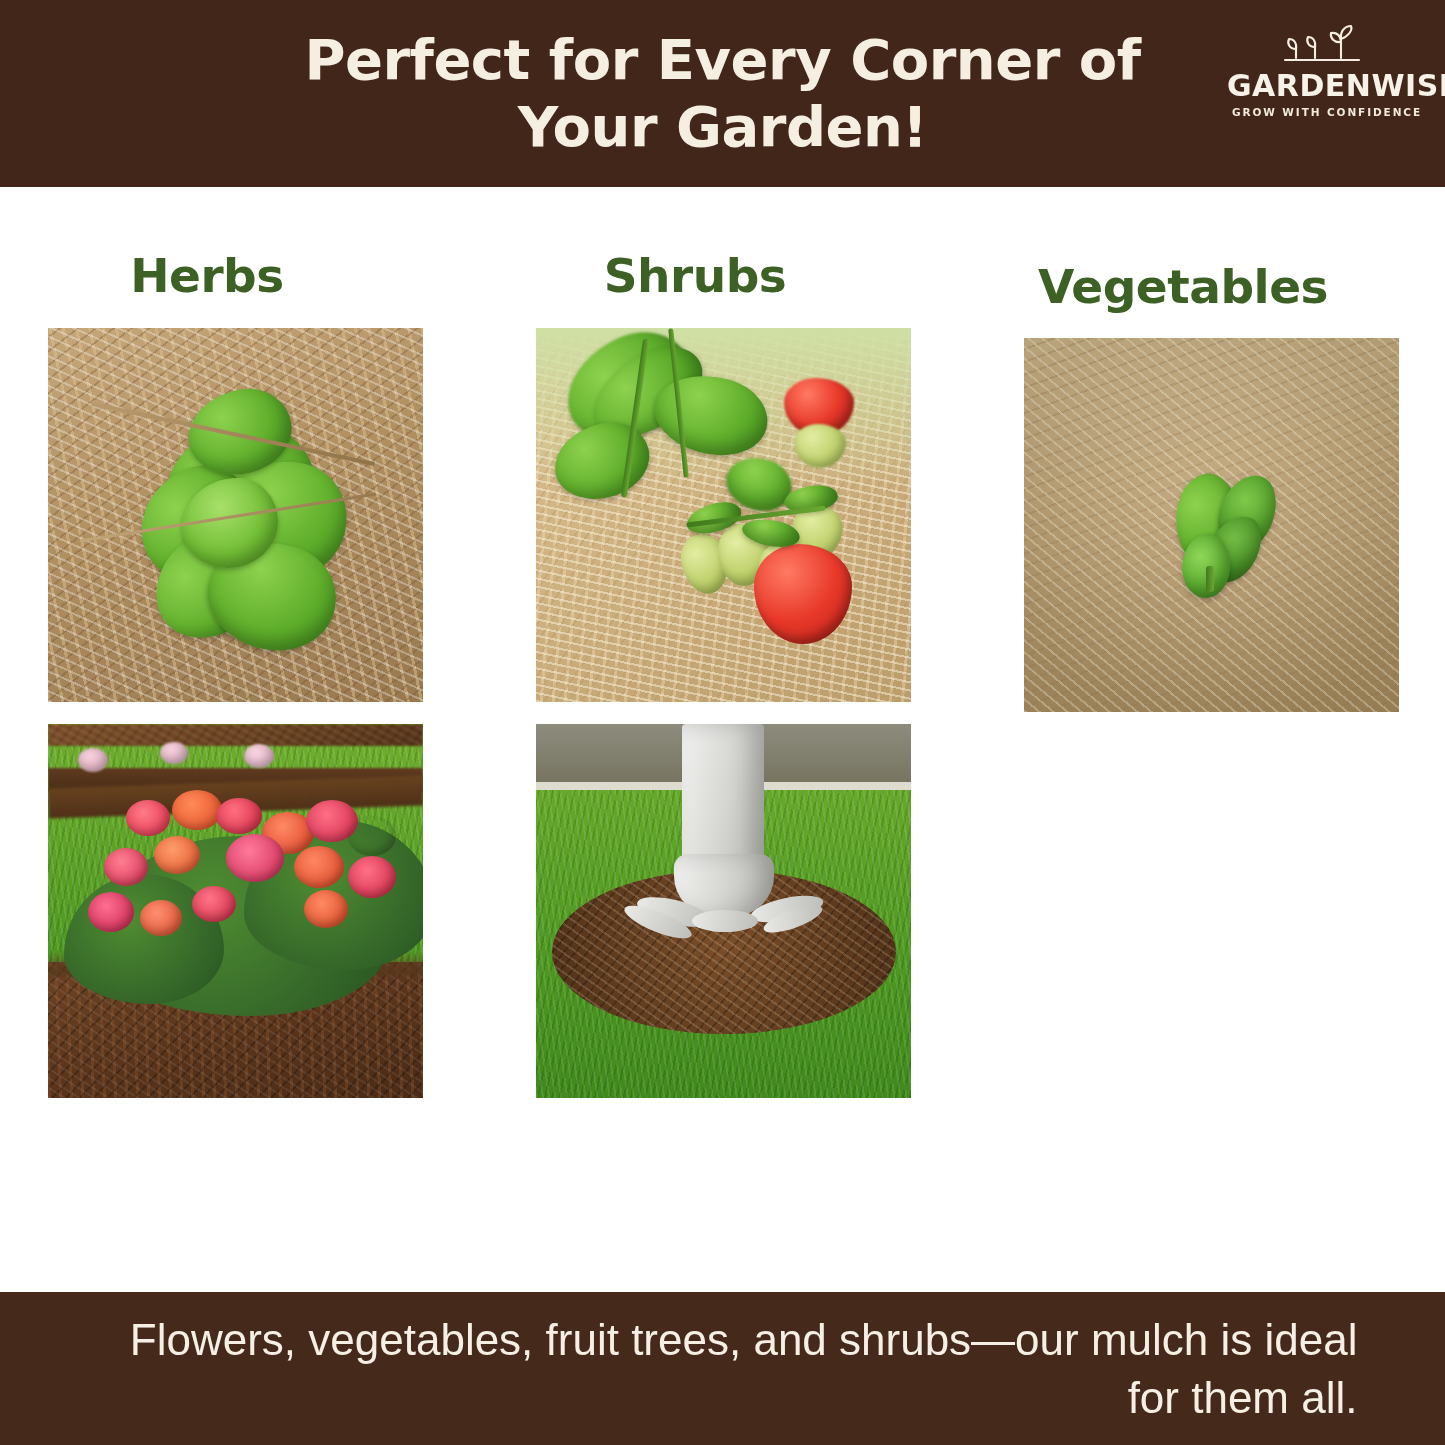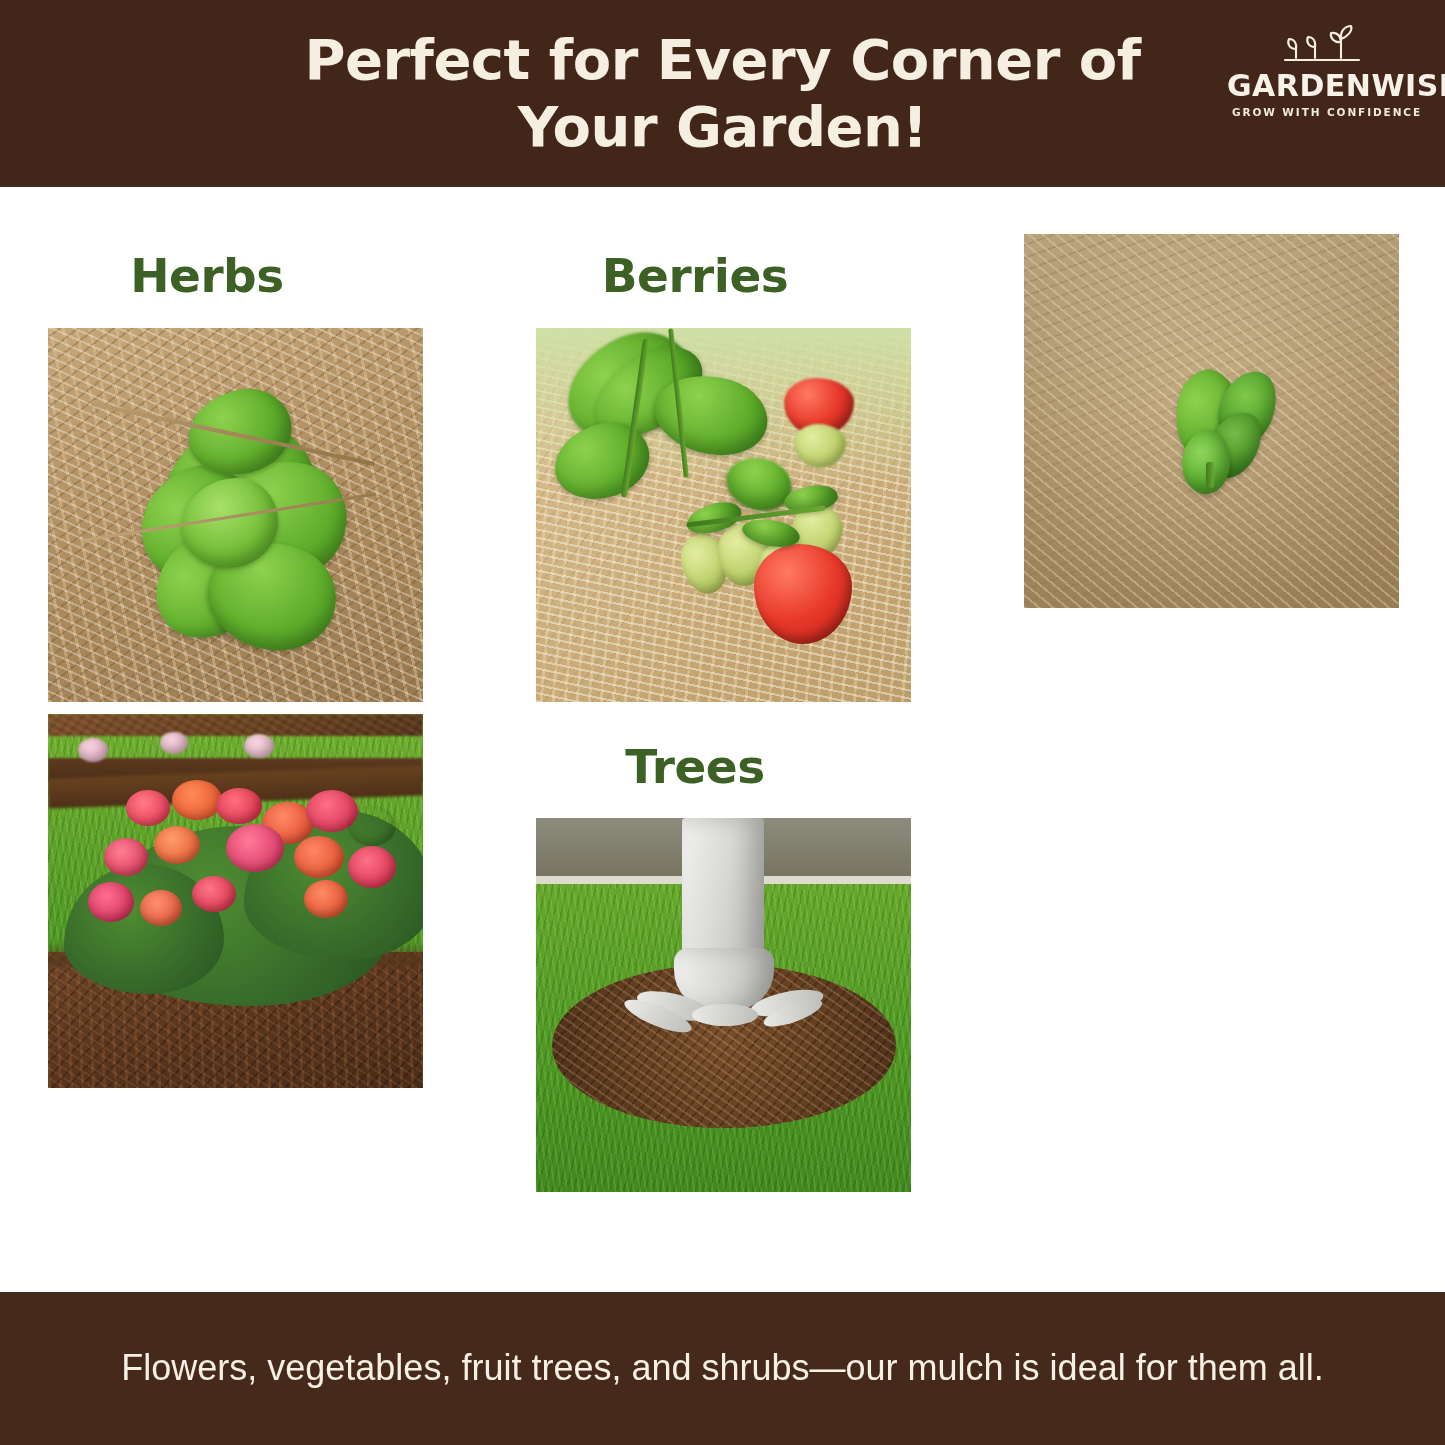--- a/index.html
+++ b/index.html
@@ -243,25 +243,25 @@
     width: 1445px;
     height: 153px;
     background: #452a1c;
     display: flex;
     align-items: center;
     justify-content: center;
   }
   .footer-text {
     width: 1270px;
     margin: 8px;
-    text-align: center;
+    text-align: right;
     color: #f6f0e4;
     font-family: "Liberation Sans", sans-serif;
     font-weight: 400;
-    font-size: 36px;
+    font-size: 44px;
     line-height: 1.3;
   }
 </style>
 </head>
 <body>
 
 <div class="header-bar">
   <h1 class="header-title">Perfect for Every Corner of
 Your Garden!</h1>
 </div>
@@ -295,21 +295,21 @@
       <div class="leafy" style="left:104px;top:206px;width:116px;height:100px;transform:rotate(-32deg);"></div>
       <div class="leafy" style="left:160px;top:214px;width:128px;height:108px;transform:rotate(20deg);"></div>
       <div class="leafy" style="left:140px;top:62px;width:104px;height:84px;transform:rotate(-8deg);"></div>
       <div class="leafy" style="left:134px;top:150px;width:96px;height:90px;background:radial-gradient(circle at 40% 32%,#a8e06a 0%,#6fbc33 60%,#4e9822 100%);"></div>
       <div class="stem" style="left:40px;top:104px;width:290px;height:4px;transform:rotate(12deg);background:linear-gradient(90deg,#b89a6d,#8f7448);"></div>
       <div class="stem" style="left:30px;top:188px;width:300px;height:3px;transform:rotate(-9deg);background:linear-gradient(90deg,#c2a67a,#96794c);"></div>
     </div>
   </div>
 
   <div class="cell">
-    <div class="cell-label">Berries</div>
+    <div class="cell-label">Shrubs</div>
     <div class="photo">
       <div class="layer straw-b"></div>
       <div class="layer" style="background:linear-gradient(180deg,#cfe0a4 0%,rgba(207,224,164,0) 42%);"></div>
       <div class="leafy blur" style="left:28px;top:10px;width:130px;height:96px;transform:rotate(-24deg);"></div>
       <div class="leafy" style="left:52px;top:28px;width:120px;height:72px;transform:rotate(-30deg);"></div>
       <div class="leafy" style="left:118px;top:48px;width:114px;height:78px;transform:rotate(16deg);"></div>
       <div class="leafy" style="left:18px;top:96px;width:96px;height:74px;transform:rotate(-12deg);"></div>
       <div class="stem" style="left:96px;top:10px;width:6px;height:160px;transform:rotate(8deg);"></div>
       <div class="stem" style="left:140px;top:0px;width:5px;height:150px;transform:rotate(-6deg);"></div>
       <div class="leafy blur" style="left:190px;top:130px;width:66px;height:52px;transform:rotate(24deg);"></div>
@@ -322,20 +322,21 @@
       <div class="berry-red" style="left:218px;top:216px;width:98px;height:100px;"></div>
       <div class="leafy" style="left:150px;top:176px;width:56px;height:28px;transform:rotate(-14deg);"></div>
       <div class="leafy" style="left:206px;top:192px;width:58px;height:26px;transform:rotate(12deg);"></div>
       <div class="leafy" style="left:248px;top:158px;width:54px;height:26px;transform:rotate(-6deg);"></div>
       <div class="stem" style="left:150px;top:186px;width:140px;height:5px;transform:rotate(-7deg);"></div>
     </div>
   </div>
 
 
   <div class="cell photo-row2">
+    <div class="cell-label row2-label">Vegetables</div>
     <div class="photo">
       <div class="layer straw-c"></div>
       <div class="layer" style="background:radial-gradient(circle at 50% 48%, rgba(255,255,255,.10) 0%, rgba(0,0,0,.10) 80%);"></div>
       <div class="leafy" style="left:152px;top:136px;width:66px;height:96px;transform:rotate(-10deg);"></div>
       <div class="leafy" style="left:196px;top:136px;width:54px;height:78px;transform:rotate(16deg);background:radial-gradient(circle at 40% 35%,#7fc94a 0%,#4f9c28 60%,#3a7a1d 100%);"></div>
       <div class="leafy" style="left:186px;top:176px;width:48px;height:70px;transform:rotate(24deg);background:radial-gradient(circle at 40% 35%,#74bc46 0%,#468f24 60%,#33701a 100%);"></div>
       <div class="leafy" style="left:158px;top:196px;width:48px;height:64px;transform:rotate(-4deg);background:radial-gradient(circle at 40% 35%,#8fd65a 0%,#59ab2e 60%,#40861f 100%);"></div>
       <div class="stem" style="left:182px;top:228px;width:8px;height:26px;"></div>
     </div>
   </div>
@@ -366,21 +367,20 @@
       <div class="rose" style="left:92px;top:176px;width:42px;height:36px;background:radial-gradient(circle at 40% 35%,#ff8e72,#d64a25);"></div>
       <div class="rose" style="left:144px;top:162px;width:44px;height:36px;background:radial-gradient(circle at 40% 35%,#ff7486,#cc2440);"></div>
       <div class="rose" style="left:256px;top:166px;width:44px;height:38px;background:radial-gradient(circle at 40% 35%,#ff8a63,#d6431f);"></div>
       <div class="rose blur" style="left:30px;top:24px;width:30px;height:24px;background:radial-gradient(circle at 40% 35%,#f7cfdc,#dda9bd);"></div>
       <div class="rose blur" style="left:112px;top:18px;width:28px;height:22px;background:radial-gradient(circle at 40% 35%,#f6d2de,#dcaabe);"></div>
       <div class="rose blur" style="left:196px;top:20px;width:30px;height:24px;background:radial-gradient(circle at 40% 35%,#f7d4e0,#ddabc0);"></div>
     </div>
   </div>
 
   <div class="cell photo-row2">
-    <div class="cell-label row2-label">Trees</div>
     <div class="photo">
       <div class="layer grass"></div>
       <div class="wall" style="left:0;top:0;width:375px;height:62px;"></div>
       <div class="layer" style="top:58px;height:8px;background:#dedbcf;"></div>
       <div class="mulch-ring" style="left:16px;top:146px;width:344px;height:164px;"></div>
       <div class="white-trunk" style="left:146px;top:0px;width:82px;height:176px;border-radius:4px;"></div>
       <div class="white-trunk" style="left:138px;top:130px;width:100px;height:62px;border-radius:14px 14px 40px 40px;"></div>
       <div class="root" style="left:100px;top:176px;width:76px;height:24px;transform:rotate(14deg);"></div>
       <div class="root" style="left:86px;top:188px;width:72px;height:20px;transform:rotate(22deg);"></div>
       <div class="root" style="left:214px;top:174px;width:74px;height:22px;transform:rotate(-12deg);"></div>

